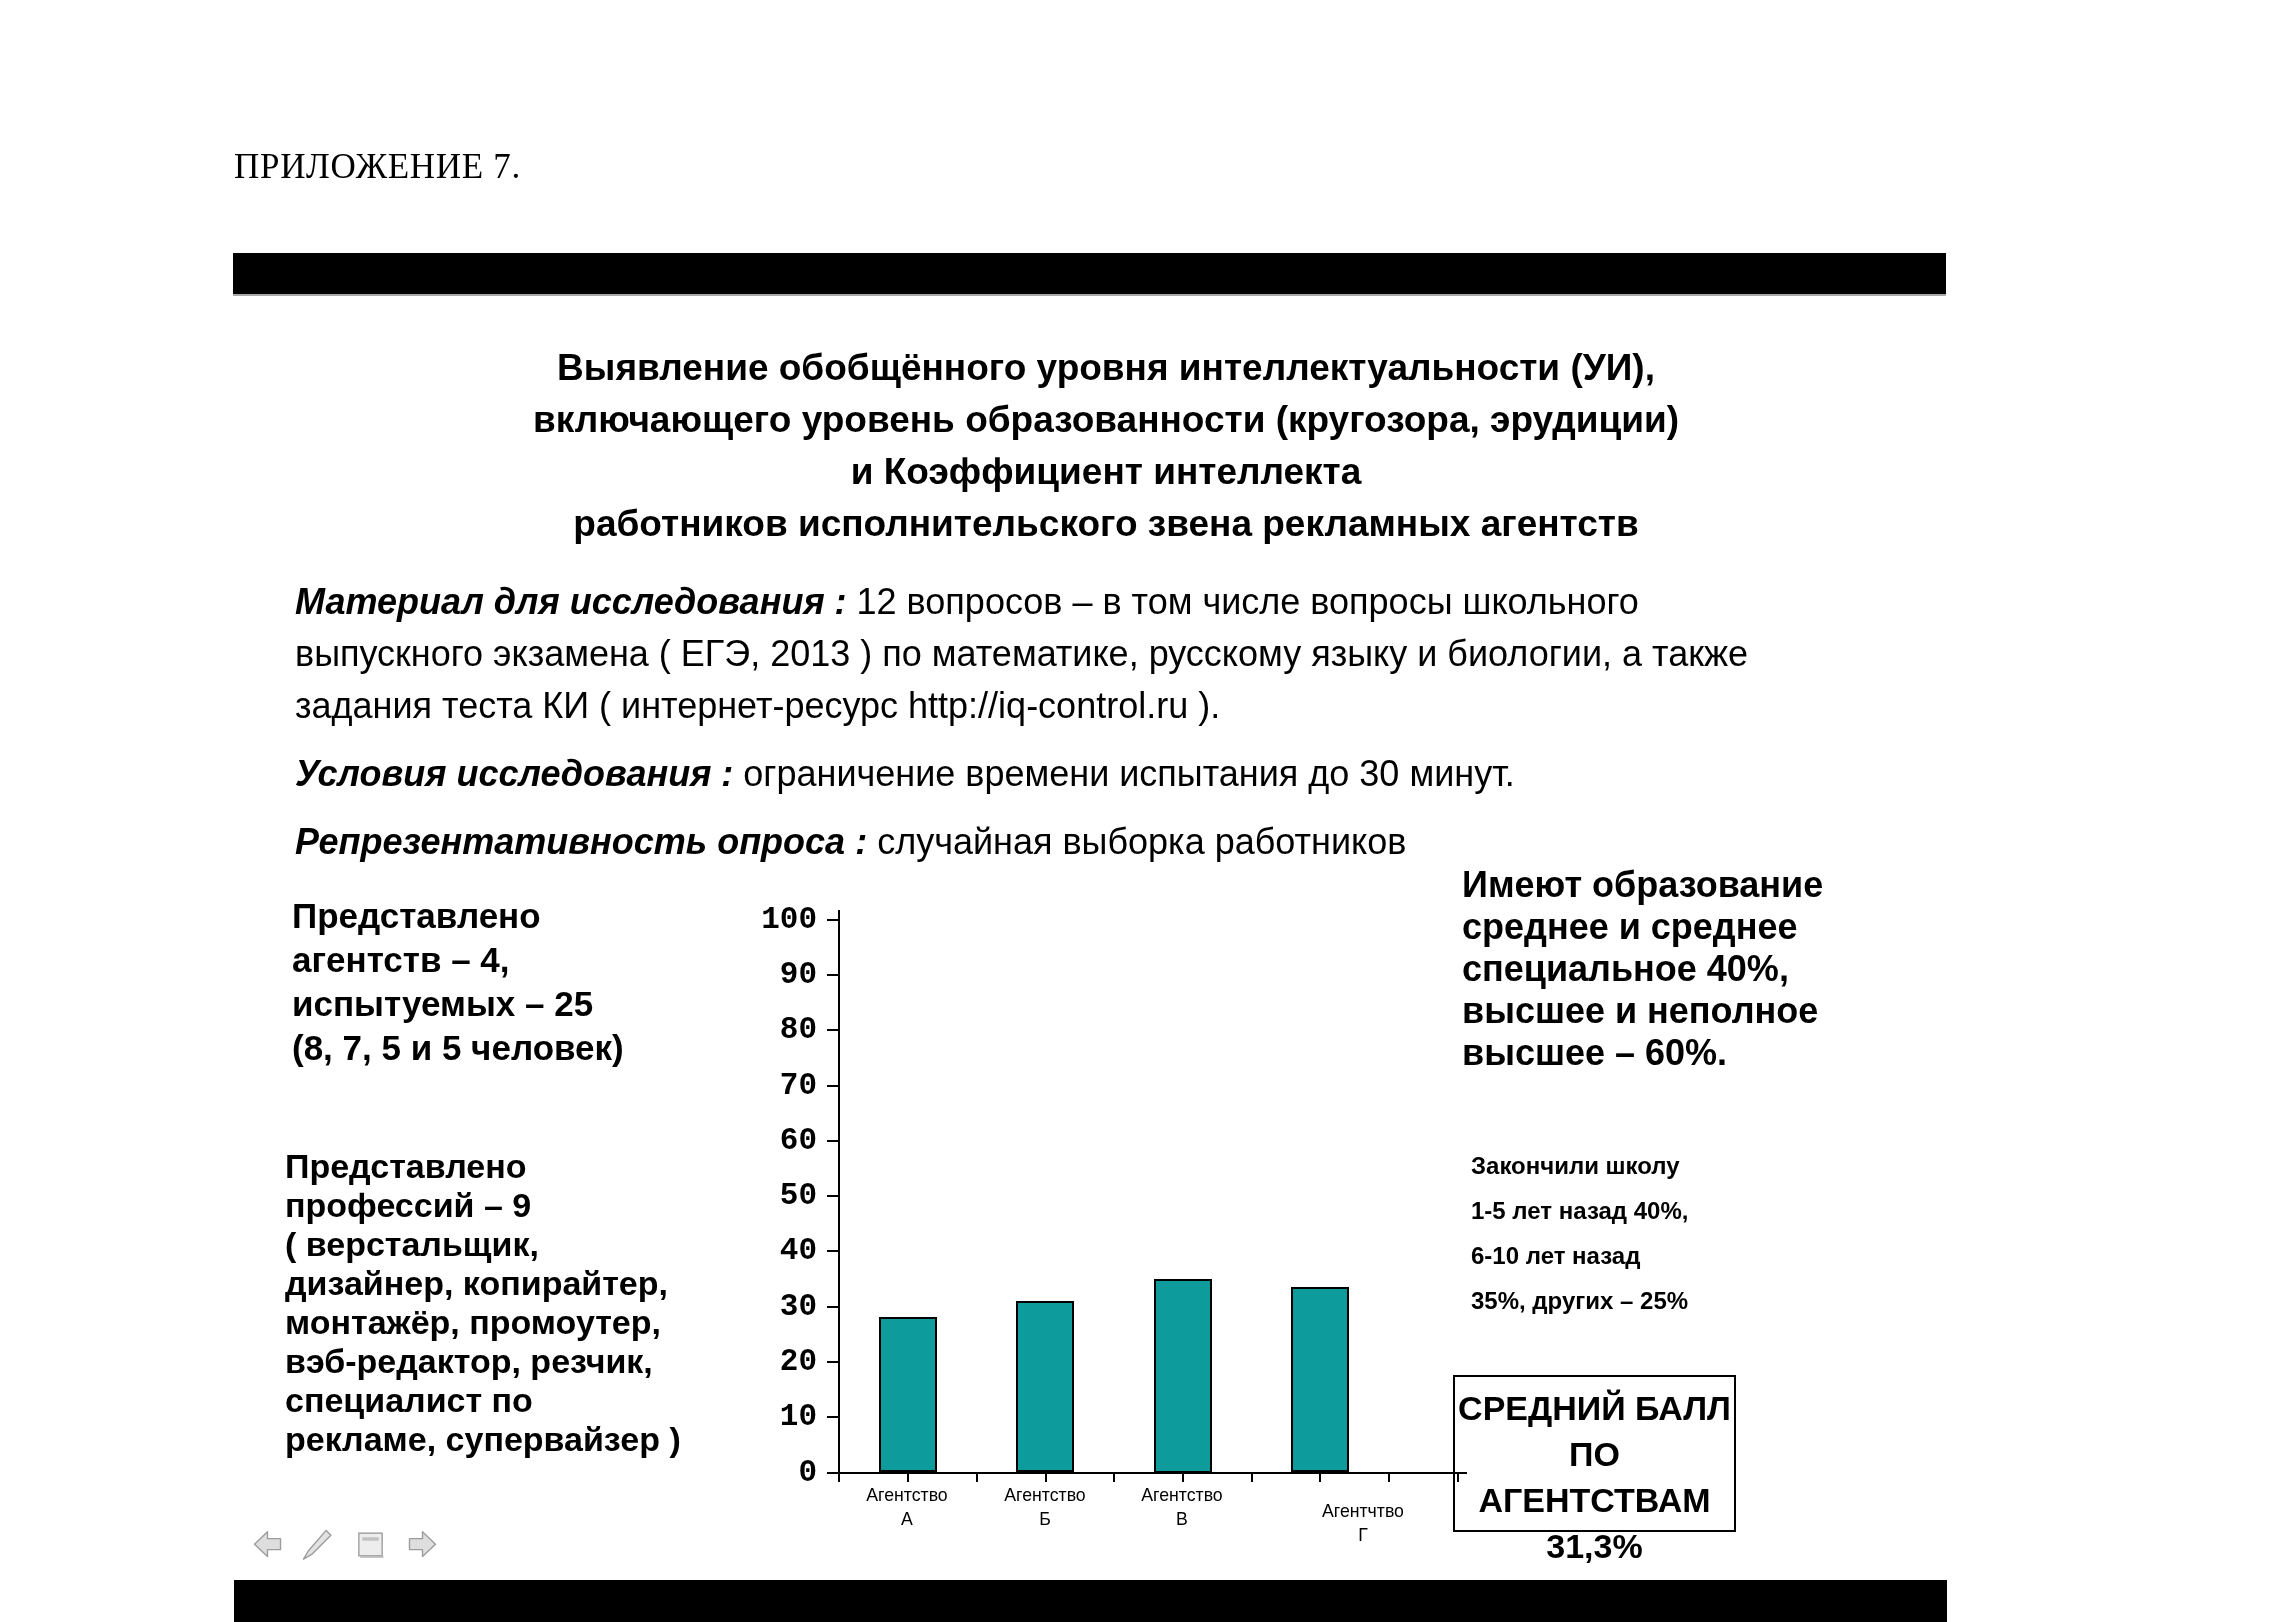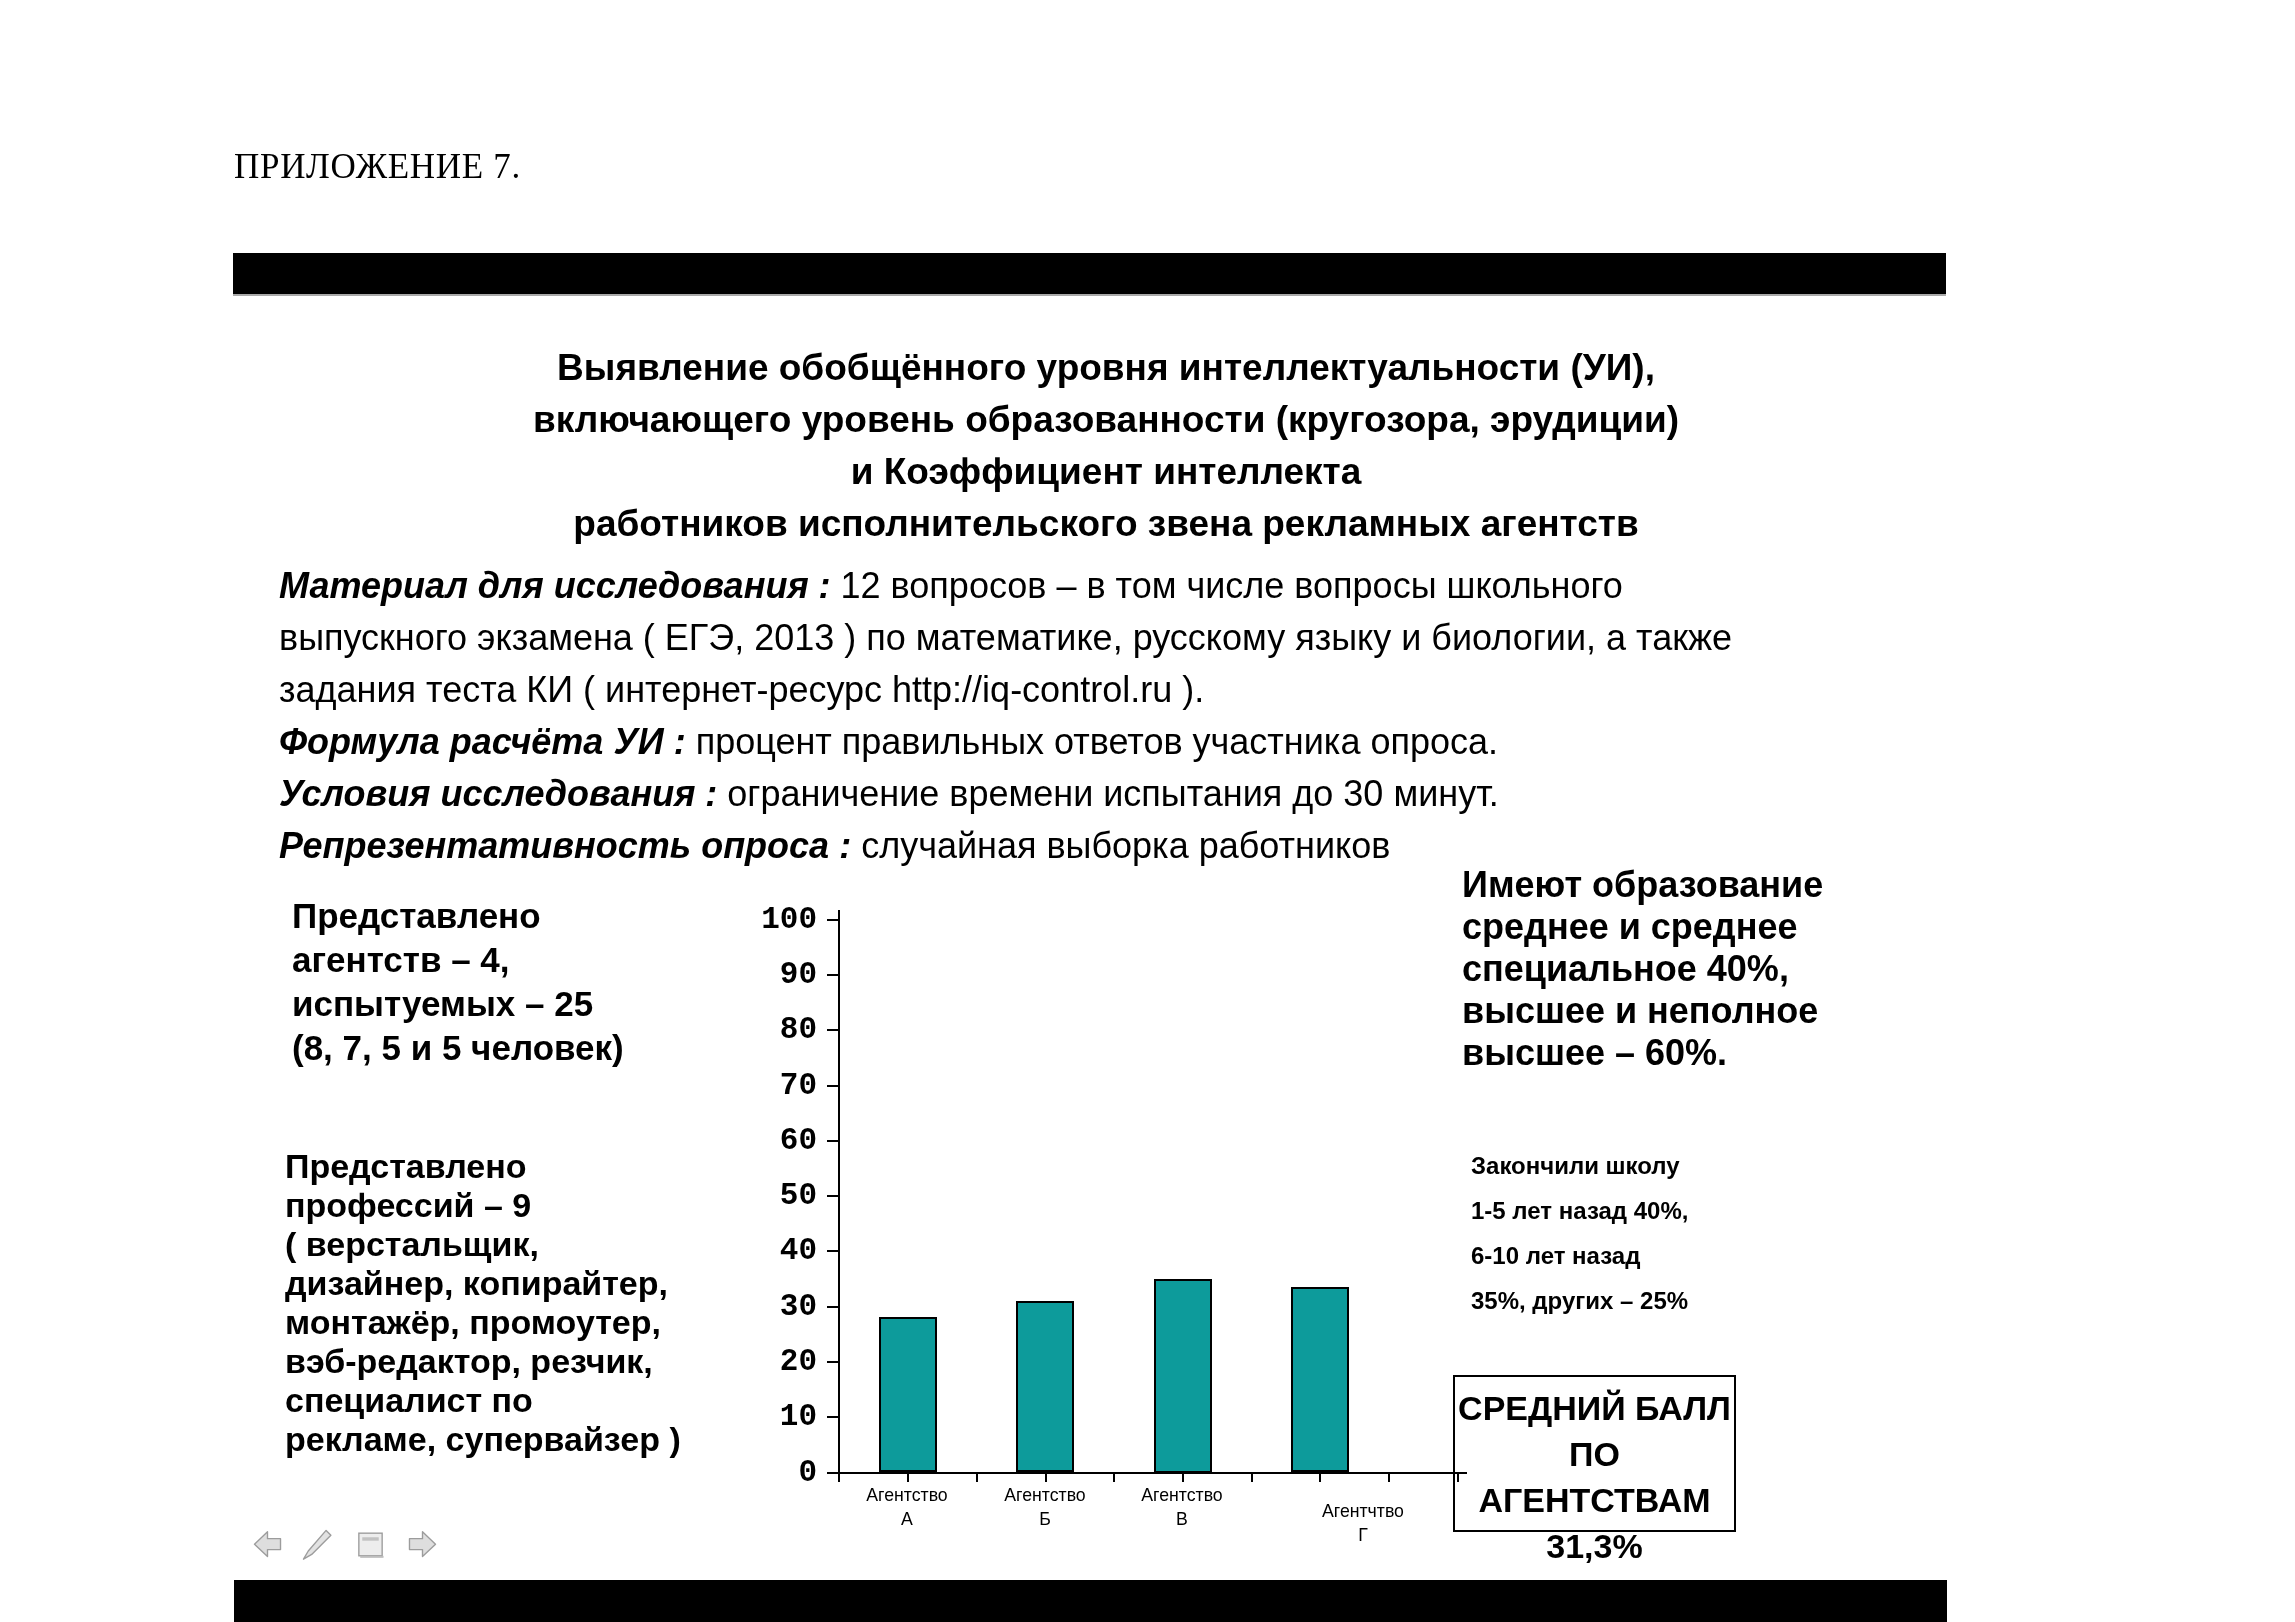--- a/index.html
+++ b/index.html
@@ -38,21 +38,21 @@
     font-size: 37px;
     font-weight: bold;
     line-height: 52px;
   }
   #method-block {
     left: 279px; top: 560px;
     width: 1793px;
     font-size: 36px;
     line-height: 52px;
   }
-  #method-block p { margin: 0; }
+  #method-block p { margin: 16px; }
   .lead-in {
     font-weight: bold;
     font-style: italic;
   }
   .note {
     font-weight: bold;
   }
   #note-agencies {
     left: 292px; top: 894px;
     font-size: 35px; line-height: 44px;
@@ -129,21 +129,20 @@
 
   <div id="slide-title" class="abs pre">Выявление обобщённого уровня интеллектуальности (УИ),
 включающего уровень образованности (кругозора, эрудиции)
 и Коэффициент интеллекта
 работников исполнительского звена рекламных агентств</div>
 
   <div id="method-block" class="abs">
     <p><span class="lead-in">Материал для исследования : </span><span class="pre">12 вопросов – в том числе вопросы школьного
 выпускного экзамена ( ЕГЭ, 2013 ) по математике, русскому языку и биологии, а также
 задания теста КИ ( интернет-ресурс http://iq-control.ru ).</span></p>
-    <p><span class="lead-in">Формула расчёта УИ : </span><span class="pre">процент правильных ответов участника опроса.</span></p>
     <p><span class="lead-in">Условия исследования : </span><span class="pre">ограничение времени испытания до 30 минут.</span></p>
     <p><span class="lead-in">Репрезентативность опроса : </span><span class="pre">случайная выборка работников</span></p>
   </div>
 
   <div id="note-agencies" class="abs note pre">Представлено
 агентств – 4,
 испытуемых – 25
 (8, 7, 5 и 5 человек)</div>
 
   <div id="note-professions" class="abs note pre">Представлено

